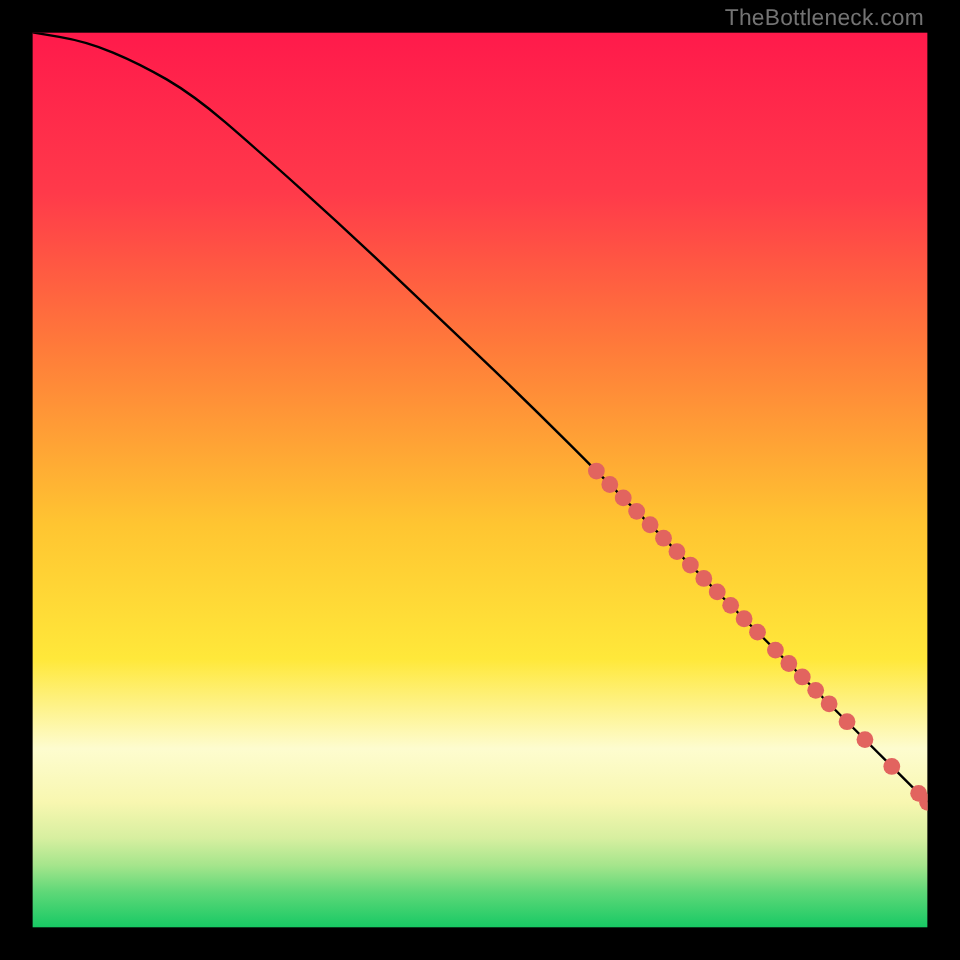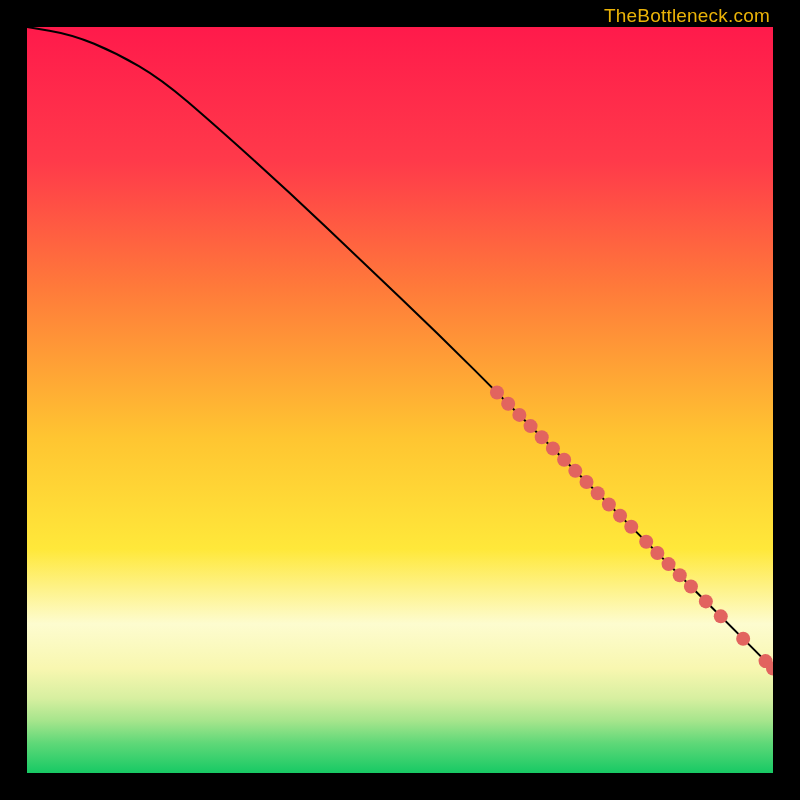--- a/index.html
+++ b/index.html
@@ -23,21 +23,21 @@
     position: absolute;
     left: 0;
     top: 0;
     width: 100%;
     height: 100%;
   }
   .watermark {
     position: absolute;
     top: 5px;
     right: 30px;
-    color: #eab308;
+    color: #737373;
     font-size: 19px;
     font-weight: 500;
     letter-spacing: 0.2px;
   }
   svg { display: block; }
 </style>
 </head>
 <body>
 
 <div class="watermark">TheBottleneck.com</div>

